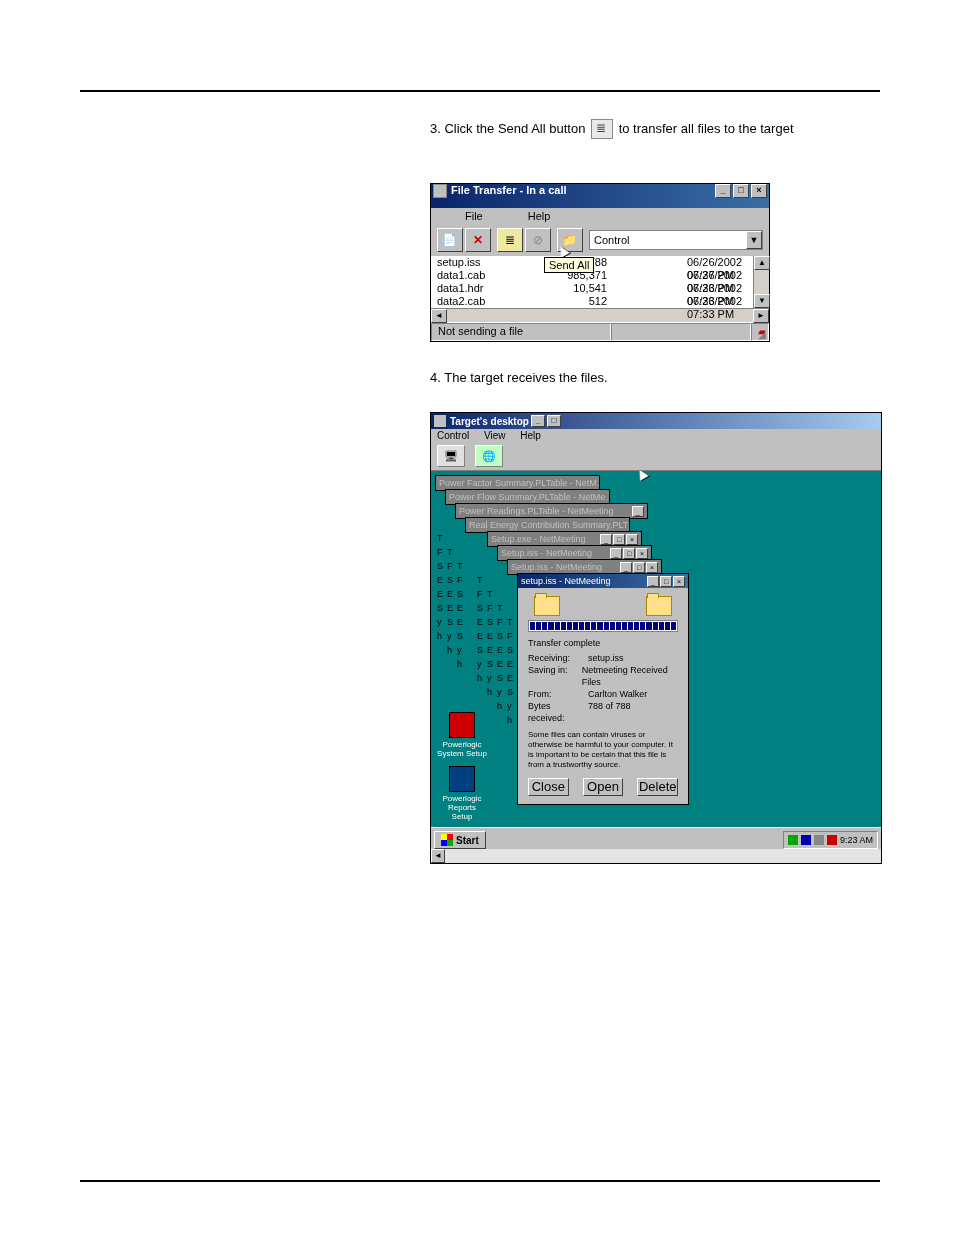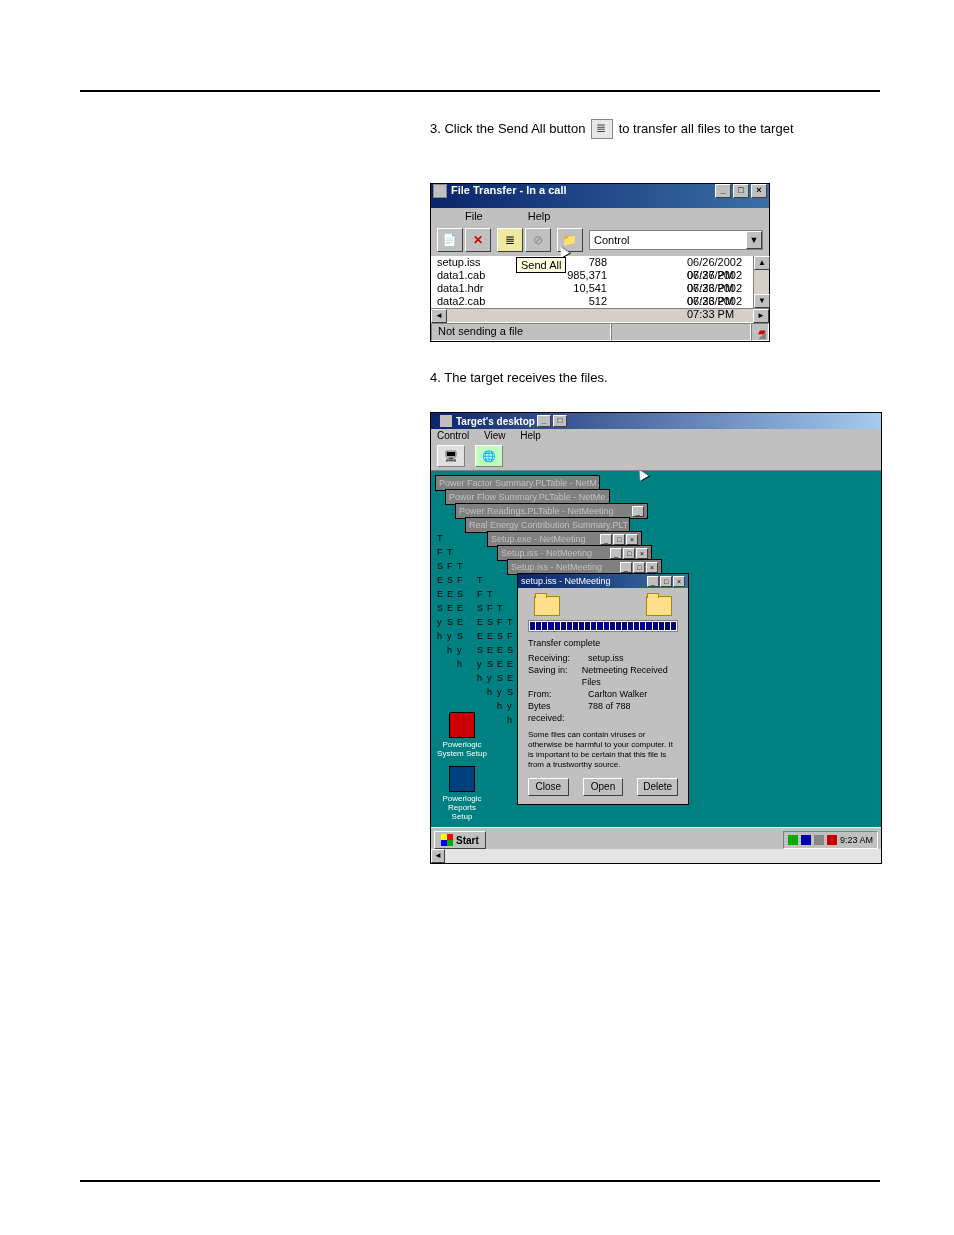--- a/index.html
+++ b/index.html
@@ -157,21 +157,21 @@
     border-right-color: #808080;
     border-bottom-color: #808080;
     padding: 2px 6px;
   }
   .col-name { width: 100px; }
   .col-size { width: 70px; text-align: right; }
   .col-status { width: 60px; }
   .col-mod { flex: 1; }
   .tooltip-box {
     position: absolute;
-    left: 516px;
+    left: 544px;
     top: 257px;
     background: #ffffe1;
     border: 1px solid #000;
     font-size: 11px;
     padding: 1px 4px;
     font-family: "MS Sans Serif", sans-serif;
     z-index: 5;
   }
   .listbody {
     background: #fff;
@@ -263,21 +263,21 @@
     background: #c0c0c0;
   }
   .desk-titlebar {
     height: 16px;
     background: linear-gradient(to right, #0a246a, #a6caf0);
     color: #fff;
     font-size: 10px;
     font-weight: bold;
     display: flex;
     align-items: center;
-    padding: 0 9px;
+    padding: 0 3px;
   }
   .desk-titlebar .ticon2 {
     width: 12px;
     height: 12px;
     background: #c0c0c0;
     margin-right: 4px;
   }
   .desk-menubar {
     background: #c0c0c0;
     font-size: 10px;
@@ -401,21 +401,21 @@
     gap: 14px;
     margin-top: 8px;
   }
   .dlg-btn {
     width: 46px;
     height: 18px;
     background: #c0c0c0;
     border: 1px solid #fff;
     border-right-color: #404040;
     border-bottom-color: #404040;
-    font-size: 10px;
+    font-size: 13px;
     text-align: center;
     line-height: 16px;
   }
   .desk-icons {
     position: absolute;
     left: 6px;
     bottom: 6px;
     display: flex;
     flex-direction: column;
     gap: 8px;

